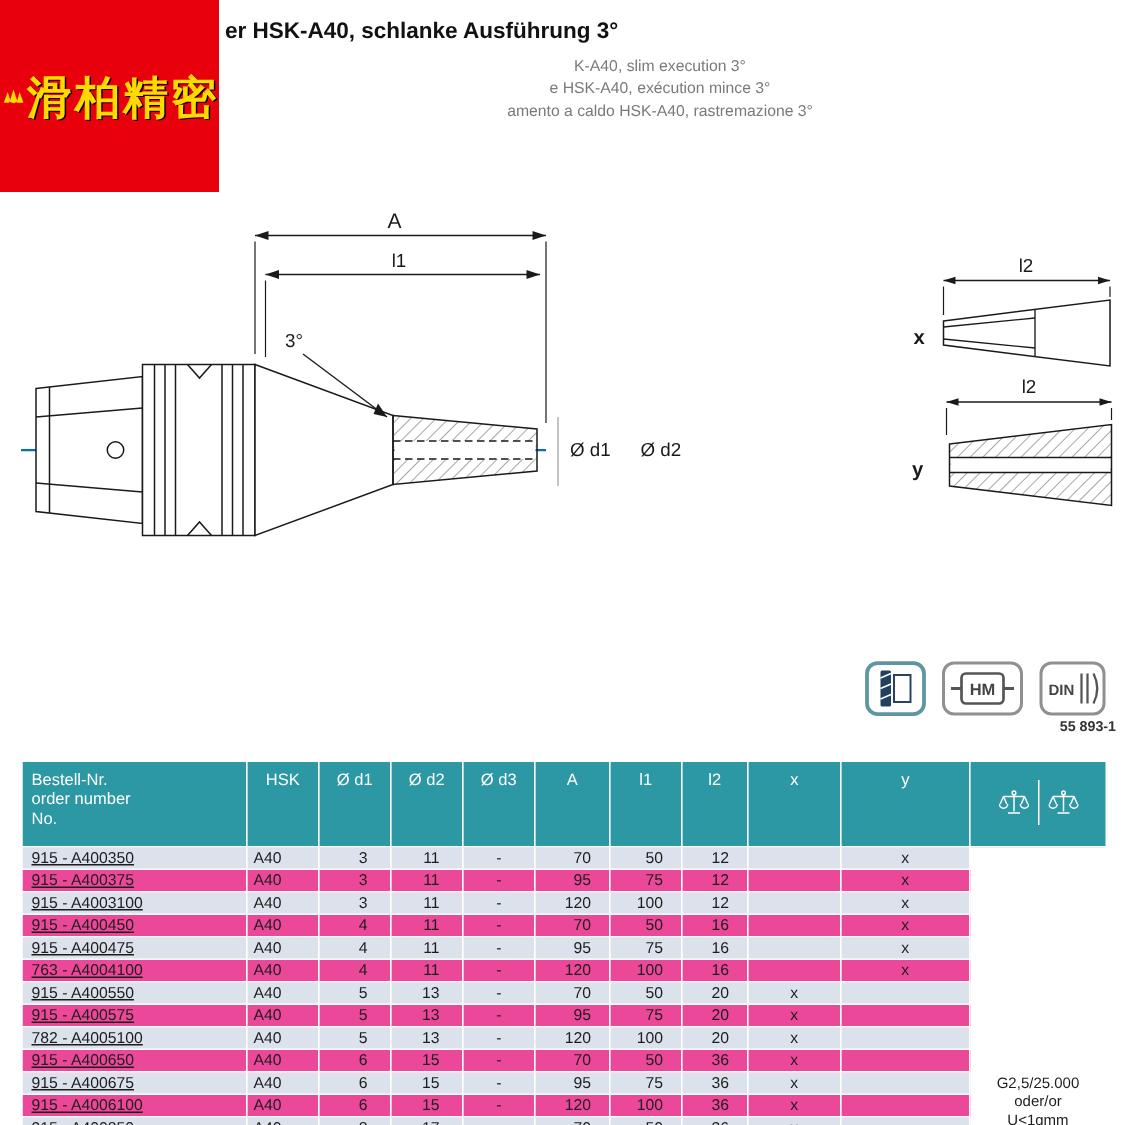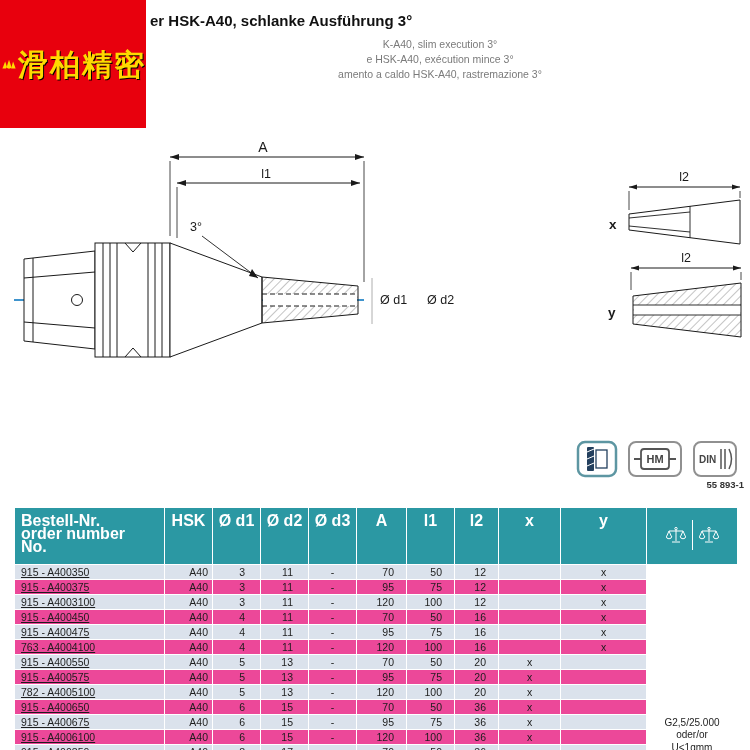--- a/index.html
+++ b/index.html
@@ -22,32 +22,32 @@
   .drawing text{font-family:"Liberation Sans", sans-serif;fill:#1a1a1a;}
 
   
   .iconrow{position:absolute;left:576px;top:440px;display:flex;gap:9px;align-items:flex-start;}
   .refnum{position:absolute;left:658px;top:479px;width:86px;text-align:right;
           font-size:9.5px;font-weight:bold;color:#333;}
 
   
   .spec-table{position:absolute;left:14px;top:507px;width:723px;border-collapse:collapse;
               table-layout:fixed;font-size:10.5px;color:#1d1d1d;}
-  .spec-table th{background:#2b98a3;color:#fff;font-weight:bold;font-size:16px;
+  .spec-table th{background:#2b98a3;color:#fff;font-weight:normal;font-size:11px;
                  border:1px solid #fff;vertical-align:top;padding:6px 3px 2px;
                  text-align:center;height:48px;line-height:13px;}
   .spec-table th.order{text-align:left;padding-left:6px;}
   .spec-table th.iconhead{vertical-align:middle;padding-top:0;}
   .scalewrap{display:flex;align-items:center;justify-content:center;gap:6px;}
   .scaledivider{width:1px;height:30px;background:#fff;}
   .spec-table td{border:1px solid #fff;padding:1px 4px;height:12px;line-height:11px;}
   tr.odd td{background:#dbe2ec;}
   tr.even td{background:#ec4899;}
   td.c0{text-align:left;padding-left:6px;text-decoration:underline;}
-  td.c1{text-align:right;margin-top:11px;}
+  td.c1{text-align:left;margin-top:11px;}
   td.c2,td.c3{text-align:right;padding-right:15px;}
   td.c4{text-align:center;}
   td.c5,td.c6,td.c7{text-align:right;padding-right:12px;}
   td.c8,td.c9{text-align:center;}
   .spec-table td.note-cell{background:#fff;vertical-align:bottom;text-align:center;
                font-size:10px;line-height:12.5px;padding-bottom:5px;}
 </style>
 </head>
 <body>
 

